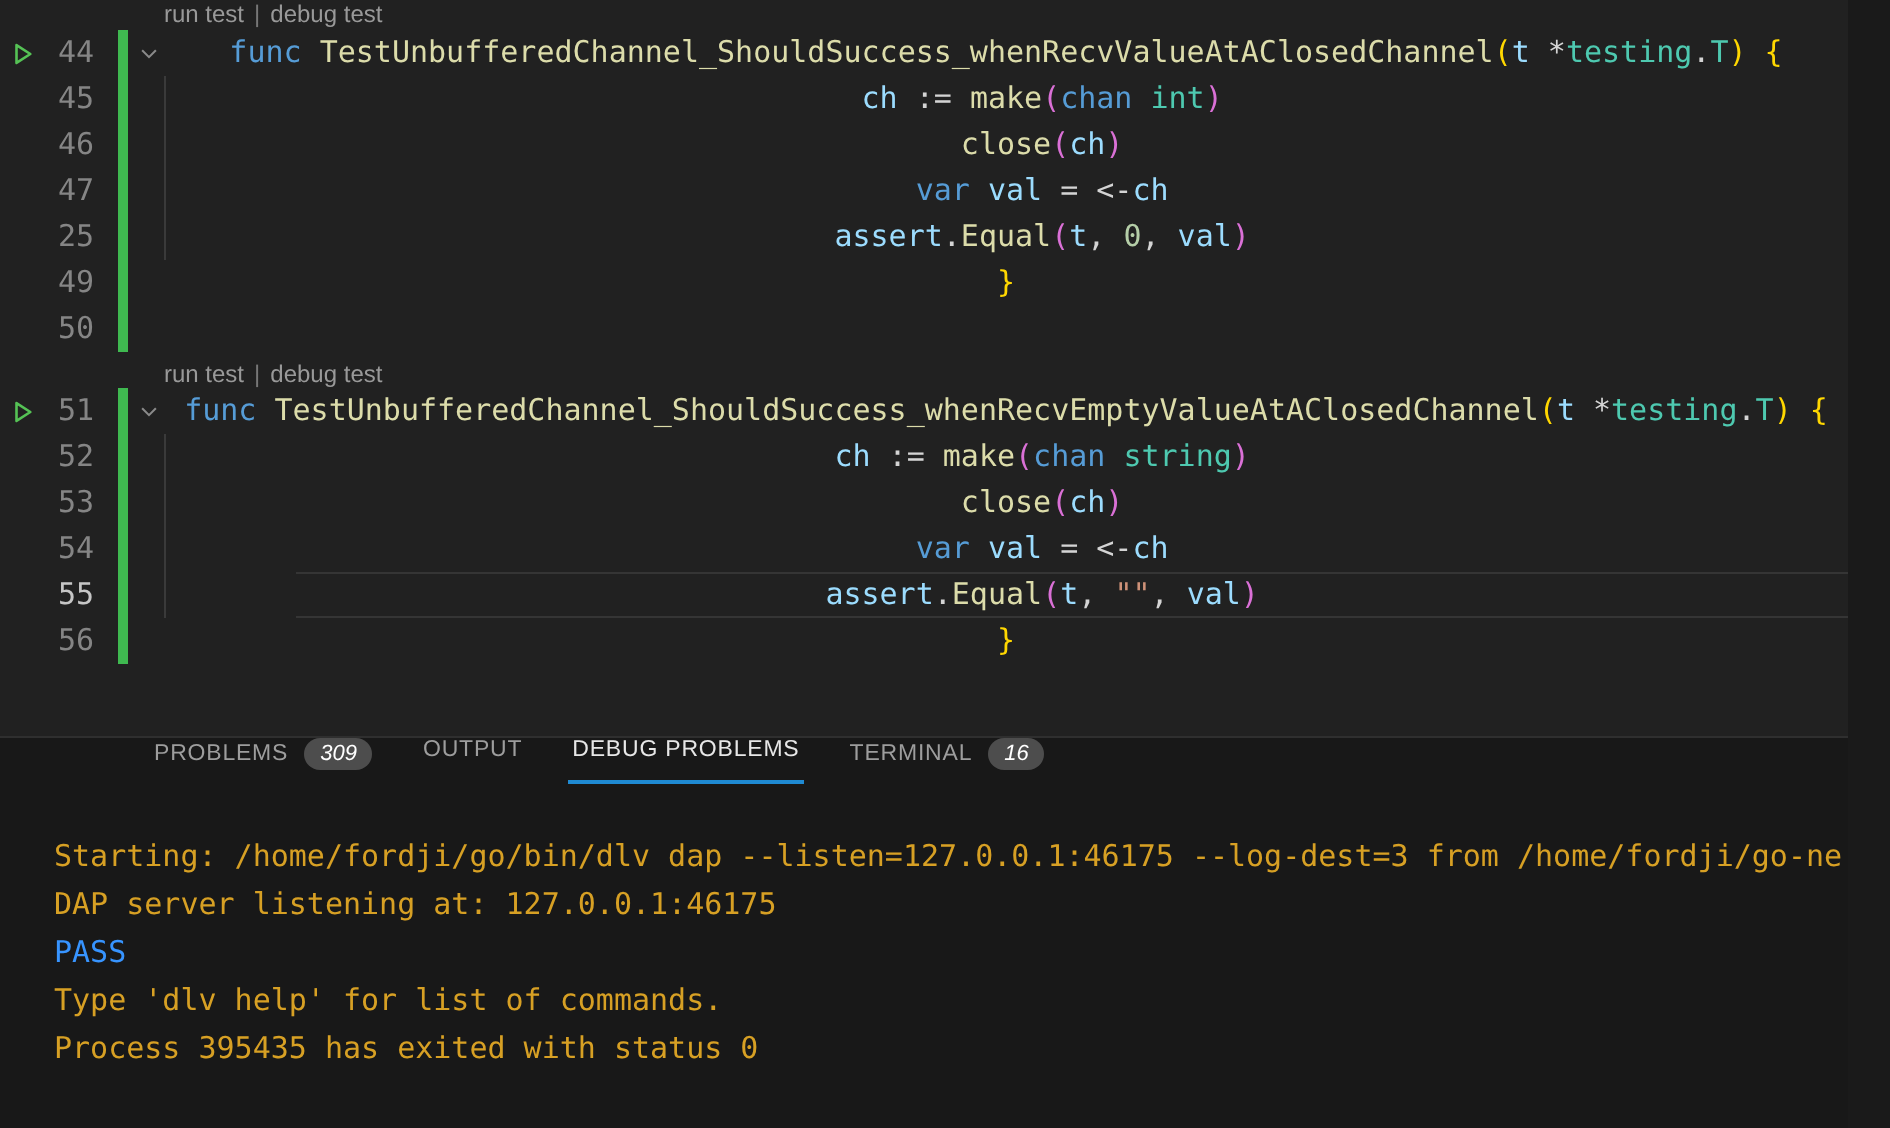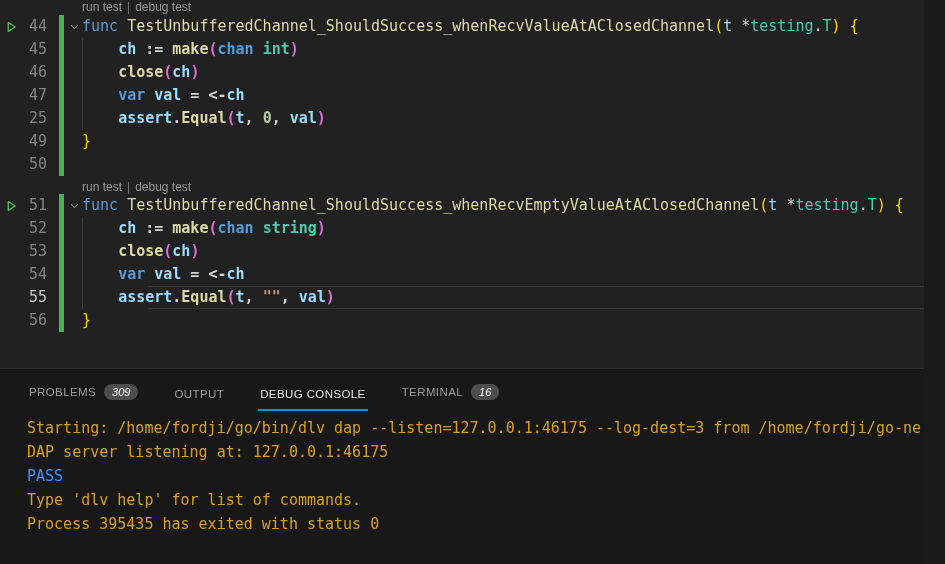--- a/index.html
+++ b/index.html
@@ -31,23 +31,23 @@
   }
   .code-line.current .linenum { color: #c6c6c6; }
   .gitbar { width: 5px; flex: 0 0 5px; margin-left: 5px; }
   .gitbar.on { background: #3fb950; }
   .fold {
     width: 16px; flex: 0 0 16px; margin-left: 2px;
     display: flex; align-items: center; justify-content: center;
   }
   .code {
     flex: 1; white-space: pre; position: relative;
-    color: #d4d4d4; padding-left: 0;
-  }
-  .code-line.indent .code { box-shadow: inset 1px 0 0 #3a3a3a; font-weight: bold; }
+    color: #d4d4d4; padding-left: 0; text-align: center;
+  }
+  .code-line.indent .code { box-shadow: inset 1px 0 0 #3a3a3a; }
   .cur-highlight {
     position: absolute; left: 66px; right: 0; top: 0; bottom: 0;
     border-top: 1px solid rgba(255,255,255,0.09);
     border-bottom: 1px solid rgba(255,255,255,0.09);
     pointer-events: none;
   }
   
   .kw { color: #569cd6; }
   .fn { color: #dcdcaa; }
   .va { color: #9cdcfe; }
@@ -69,25 +69,26 @@
   .codelens .lens-sep { padding: 0 5px; color: #777777; }
 
   
   #panel {
     background: #181818;
     border-top: 1px solid #2f2f2f;
     flex: 1;
     display: flex; flex-direction: column;
   }
   #panel-tabs {
-    display: flex; align-items: flex-end;
-    gap: 32px;
+    display: flex; align-items: flex-start;
+    gap: 21px;
     padding: 0 0 0 27px;
     height: 42px;
     flex: 0 0 42px;
+    margin-left: 48px;
   }
   .tab {
     display: flex; align-items: center; gap: 8px;
     padding: 0 2px 9px 2px;
     font-size: 11.5px; letter-spacing: 0.4px;
     color: #9d9d9d;
     border-bottom: 2px solid transparent;
     cursor: pointer;
   }
   .tab.active { color: #e7e7e7; border-bottom-color: #1f8ad2; }
@@ -239,21 +240,21 @@
   <div id="panel">
     <div id="panel-tabs">
       <div class="tab">
         <span class="tab-label">PROBLEMS</span>
         <span class="badge">309</span>
       </div>
       <div class="tab">
         <span class="tab-label">OUTPUT</span>
       </div>
       <div class="tab active">
-        <span class="tab-label">DEBUG CONSOLE</span>
+        <span class="tab-label">DEBUG PROBLEMS</span>
       </div>
       <div class="tab">
         <span class="tab-label">TERMINAL</span>
         <span class="badge">16</span>
       </div>
     </div>
     <div id="console">
         <div class="console-line yellow">Starting: /home/fordji/go/bin/dlv dap --listen=127.0.0.1:46175 --log-dest=3 from /home/fordji/go-ne</div>
         <div class="console-line yellow">DAP server listening at: 127.0.0.1:46175</div>
         <div class="console-line blue">PASS</div>

